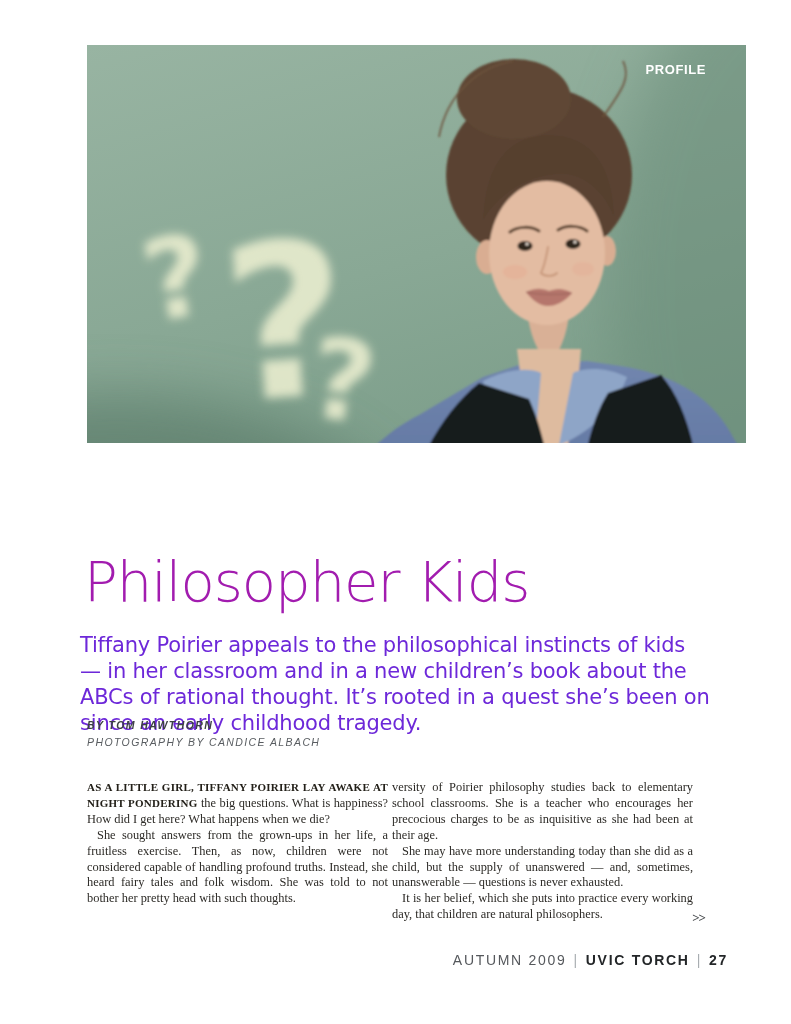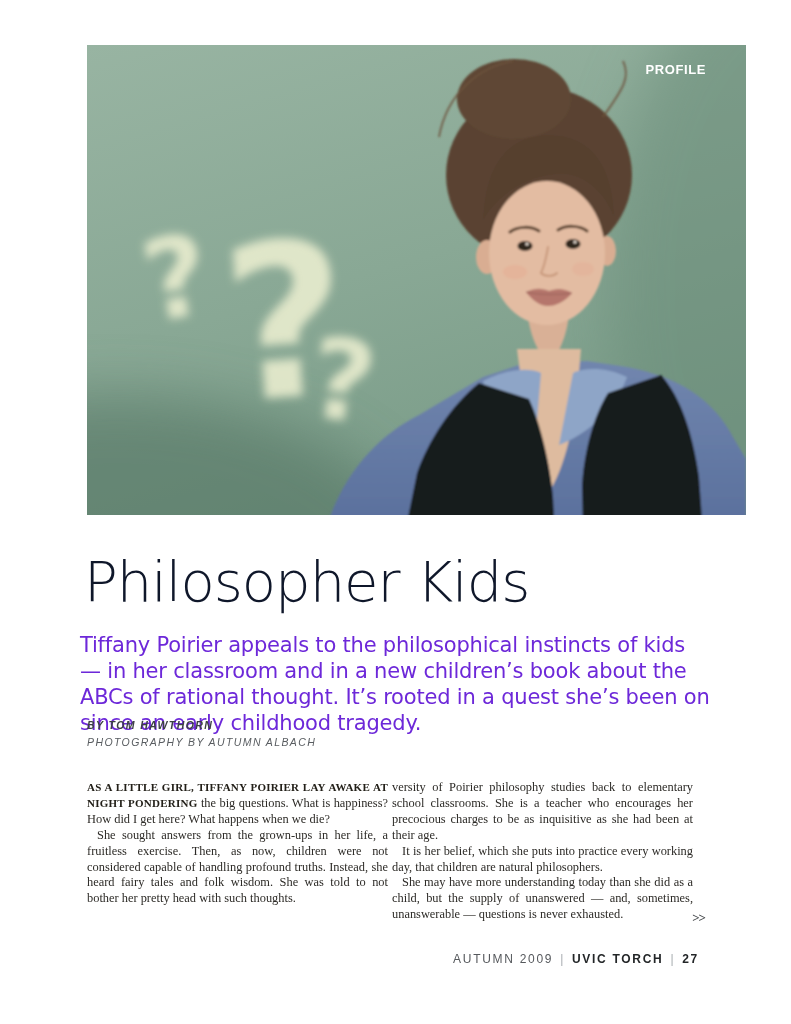--- a/index.html
+++ b/index.html
@@ -2,33 +2,33 @@
 <html><head>
 <meta charset="utf-8">
 <style>
   * { margin:0; padding:0; box-sizing:border-box; }
   html,body { background:#ffffff; }
   body {
     width:791px; height:1024px; position:relative; overflow:hidden;
     font-family:"Liberation Sans", sans-serif;
   }
   .photo {
-    position:absolute; left:87px; top:45px; width:659px; height:470px;
+    position:absolute; left:87px; top:45px; width:659px; height:398px;
     overflow:hidden; background:#87a794;
   }
   .photo svg { display:block; width:659px; height:487px; }
   .profile-label {
     position:absolute; top:17px; right:40px;
     color:#ffffff; font-weight:bold; font-size:13px; letter-spacing:0.6px;
   }
   .title {
     position:absolute; left:84px; top:549px; width:660px;
     font-family:"DejaVu Sans", "Liberation Sans", sans-serif;
     font-weight:200; font-size:56px; letter-spacing:-1px;
-    color:#0f172a; white-space:nowrap;
+    color:#a21caf; white-space:nowrap;
   }
   .deck {
     position:absolute; left:80px; top:632px; width:632px;
     font-family:"DejaVu Sans", "Liberation Sans", sans-serif;
     font-size:21px; line-height:26px; color:#6d28d9; letter-spacing:-0.2px;
   }
   .byline-block { position:absolute; left:87px; top:719px; width:400px;font-style:italic; }
   .byline {
     font-size:10.5px; font-weight:bold; letter-spacing:1.4px; color:#3c4043;
   }
@@ -48,22 +48,22 @@
   .col p.indent { text-indent:10px; }
   .lead-in {
     font-weight:bold; font-size:11px; letter-spacing:0.25px; color:#232019;
   }
   .continuation {
     position:absolute; left:87px; top:910px; width:618px; text-align:right;
     font-size:13px; font-weight:bold; color:#45484b; letter-spacing:-1px;
     font-family:"Liberation Serif", serif;
   }
   .footer {
-    position:absolute; left:76px; top:952px; width:623px; text-align:right;
-    font-size:12px; letter-spacing:1.7px; white-space:nowrap;
+    position:absolute; left:105px; top:952px; width:623px; text-align:right;
+    font-size:14px; letter-spacing:1.7px; white-space:nowrap;
   }
   .footer .issue { color:#55585c; }
   .footer .sep { color:#a8adb1; padding:0 7px; font-weight:normal; }
   .footer .mag { color:#232628; font-weight:bold; }
   .footer .pagenum { color:#232628; font-weight:bold; }
 </style>
 </head>
 <body>
 
 <div class="photo">
@@ -146,32 +146,32 @@
   </svg>
   <div class="profile-label">PROFILE</div>
 </div>
 
 <h1 class="title">Philosopher Kids</h1>
 
 <p class="deck">Tiffany Poirier appeals to the philosophical instincts of kids — in her classroom and in a new children’s book about the ABCs of rational thought. It’s rooted in a quest she’s been on since an early childhood tragedy.</p>
 
 <div class="byline-block">
   <div class="byline">BY TOM HAWTHORN</div>
-  <div class="photo-credit">PHOTOGRAPHY BY AUTUMN ALBACH</div>
+  <div class="photo-credit">PHOTOGRAPHY BY CANDICE ALBACH</div>
 </div>
 
 <div class="columns">
   <div class="col">
     <p><span class="lead-in">AS A LITTLE GIRL, TIFFANY POIRIER LAY AWAKE AT NIGHT PONDERING</span><span> the big questions. What is happiness? How did I get here? What happens when we die?</span></p>
     <p class="indent">She sought answers from the grown-ups in her life, a fruitless exercise. Then, as now, children were not considered capable of handling profound truths. Instead, she heard fairy tales and folk wisdom. She was told to not bother her pretty head with such thoughts.</p>
   </div>
   <div class="col">
     <p>versity of Poirier philosophy studies back to elementary school classrooms. She is a teacher who encourages her precocious charges to be as inquisitive as she had been at their age.</p>
+    <p class="indent">She may have more understanding today than she did as a child, but the supply of unanswered — and, sometimes, unanswerable — questions is never exhausted.</p>
     <p class="indent">It is her belief, which she puts into practice every working day, that children are natural philosophers.</p>
-    <p class="indent">She may have more understanding today than she did as a child, but the supply of unanswered — and, sometimes, unanswerable — questions is never exhausted.</p>
   </div>
 </div>
 
 <div class="continuation">&gt;&gt;</div>
 
 <div class="footer">
   <span class="issue">AUTUMN 2009</span><span class="sep">|</span><span class="mag">UVIC TORCH</span><span class="sep">|</span><span class="pagenum">27</span>
 </div>
 
 </body></html>

